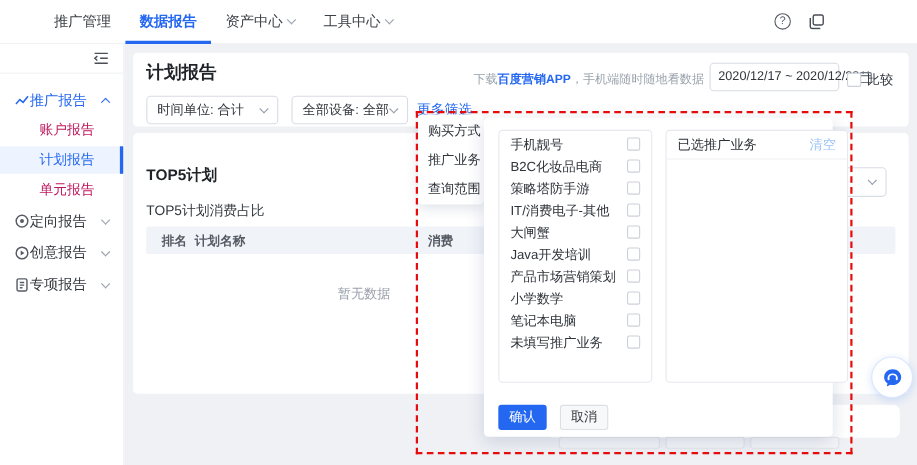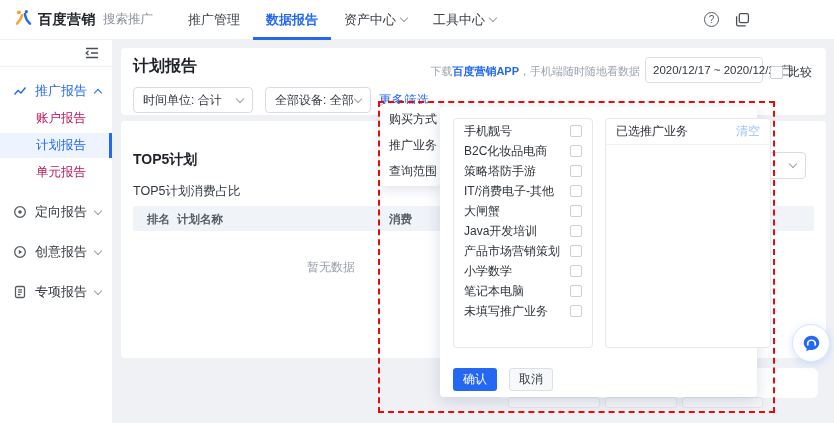--- a/index.html
+++ b/index.html
@@ -34,25 +34,25 @@
   .chev.up{ transform:rotate(-135deg); margin-top:3px; }
   .chev.blue{ border-color:#2468f2; }
   .cbx{ width:13px; height:13px; border:1px solid #ccd0d9; border-radius:2px; background:#fff; flex:none; }
   
   .sidebar{
     position:absolute; left:0; top:40px; width:113px; height:383px; background:#fff;
     border-right:1px solid #eef0f3; z-index:5; display:flex; flex-direction:column;
   }
   .side-collapse{ height:27px; display:flex; justify-content:flex-end; align-items:center;
     padding-right:13px; border-bottom:1px solid #f0f2f5; }
-  .side-group{ height:26px; display:flex; align-items:center; padding:0 13px; gap:8px;
+  .side-group{ height:26px; display:flex; align-items:center; padding:0 13px; 
     font-size:13px; color:#33383f; white-space:nowrap; cursor:pointer;justify-content:space-between;}
   .side-group .lbl{ flex:1; }
   .side-group.first{ margin-top:11px; color:#2468f2; }
-  .side-group.later{ margin-top:14px; }
+  .side-group.later{ margin-top:3px; }
   .side-child{ height:25px; display:flex; align-items:center; padding-left:36px;
     font-size:12.5px; color:#be185d; position:relative; margin-top:2px; white-space:nowrap; cursor:pointer;}
   .side-child.active{ background:#eef4ff; color:#2468f2; }
   .side-child.active::after{ content:""; position:absolute; right:0; top:0; bottom:0; width:3px; background:#2468f2; }
   .gicon{ display:flex; width:14px; flex:none; }
   
   .card{ position:absolute; background:#fff; border-radius:4px; z-index:2; }
   .card1{ left:121px; top:48px; width:705px; height:67px; }
   .card2{ left:121px; top:121px; width:705px; height:237px; }
   .page-title{ position:absolute; left:12px; top:8px; font-size:16px; font-weight:bold; color:#1f2329; white-space:nowrap;}
@@ -123,32 +123,20 @@
     background:#fff; border:1px solid #d9e6fc; box-shadow:0 2px 8px rgba(36,104,242,.18);
     display:flex; align-items:center; justify-content:center; z-index:25; cursor:pointer;
   }
 </style>
 </head>
 <body>
 
 <div class="screen">
 
   <header class="topbar">
-    <div class="brand">
-      <span class="logo">
-        <svg width="19" height="19" viewBox="0 0 20 20">
-          <circle cx="5.2" cy="4.6" r="2.1" fill="#ff9e2c"></circle>
-          <path d="M3.2 16.5C6 13.8 7.6 11 8.6 7.6" stroke="#ff9e2c" stroke-width="2.6" stroke-linecap="round" fill="none"></path>
-          <path d="M16.8 16.5C13.4 13.4 11.9 10.2 11.5 6.2" stroke="#2468f2" stroke-width="2.6" stroke-linecap="round" fill="none"></path>
-          <circle cx="13" cy="3.9" r="1.7" fill="#2468f2"></circle>
-        </svg>
-      </span>
-      <span class="brand-name">百度营销</span>
-      <span class="brand-sub">搜索推广</span>
-    </div>
     <nav class="topnav">
       <span class="nav-item">推广管理</span>
       <span class="nav-item active">数据报告</span>
       <span class="nav-item">
         <span>资产中心</span>
         <span class="chev"></span>
       </span>
       <span class="nav-item">
         <span>工具中心</span>
         <span class="chev"></span>

